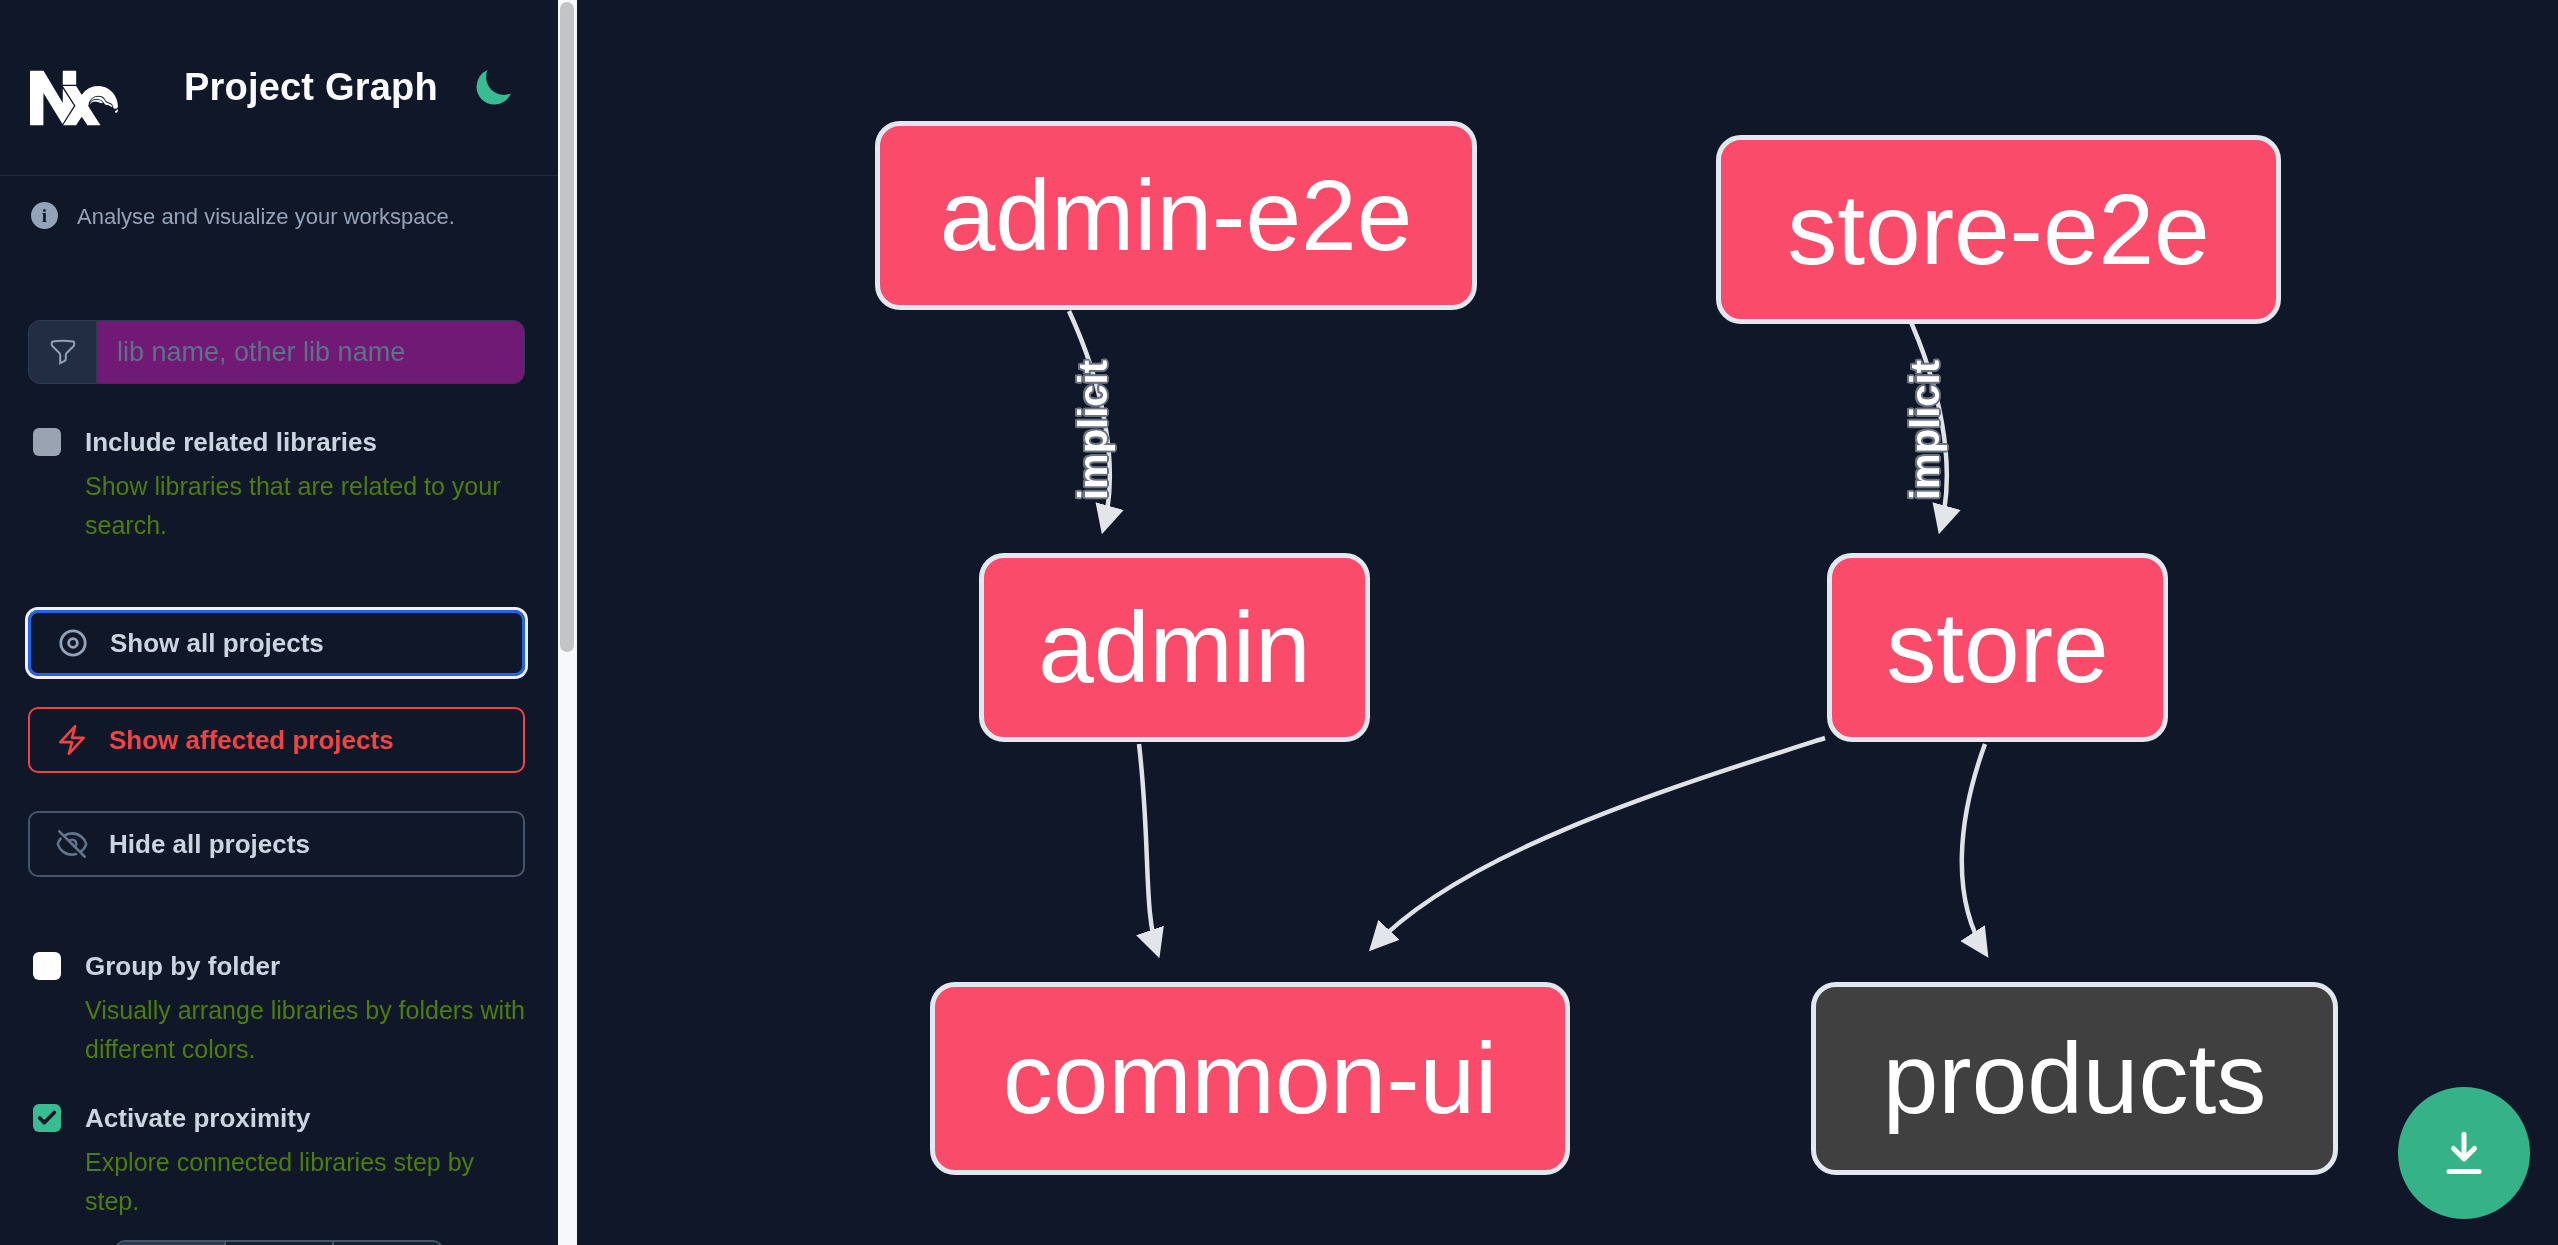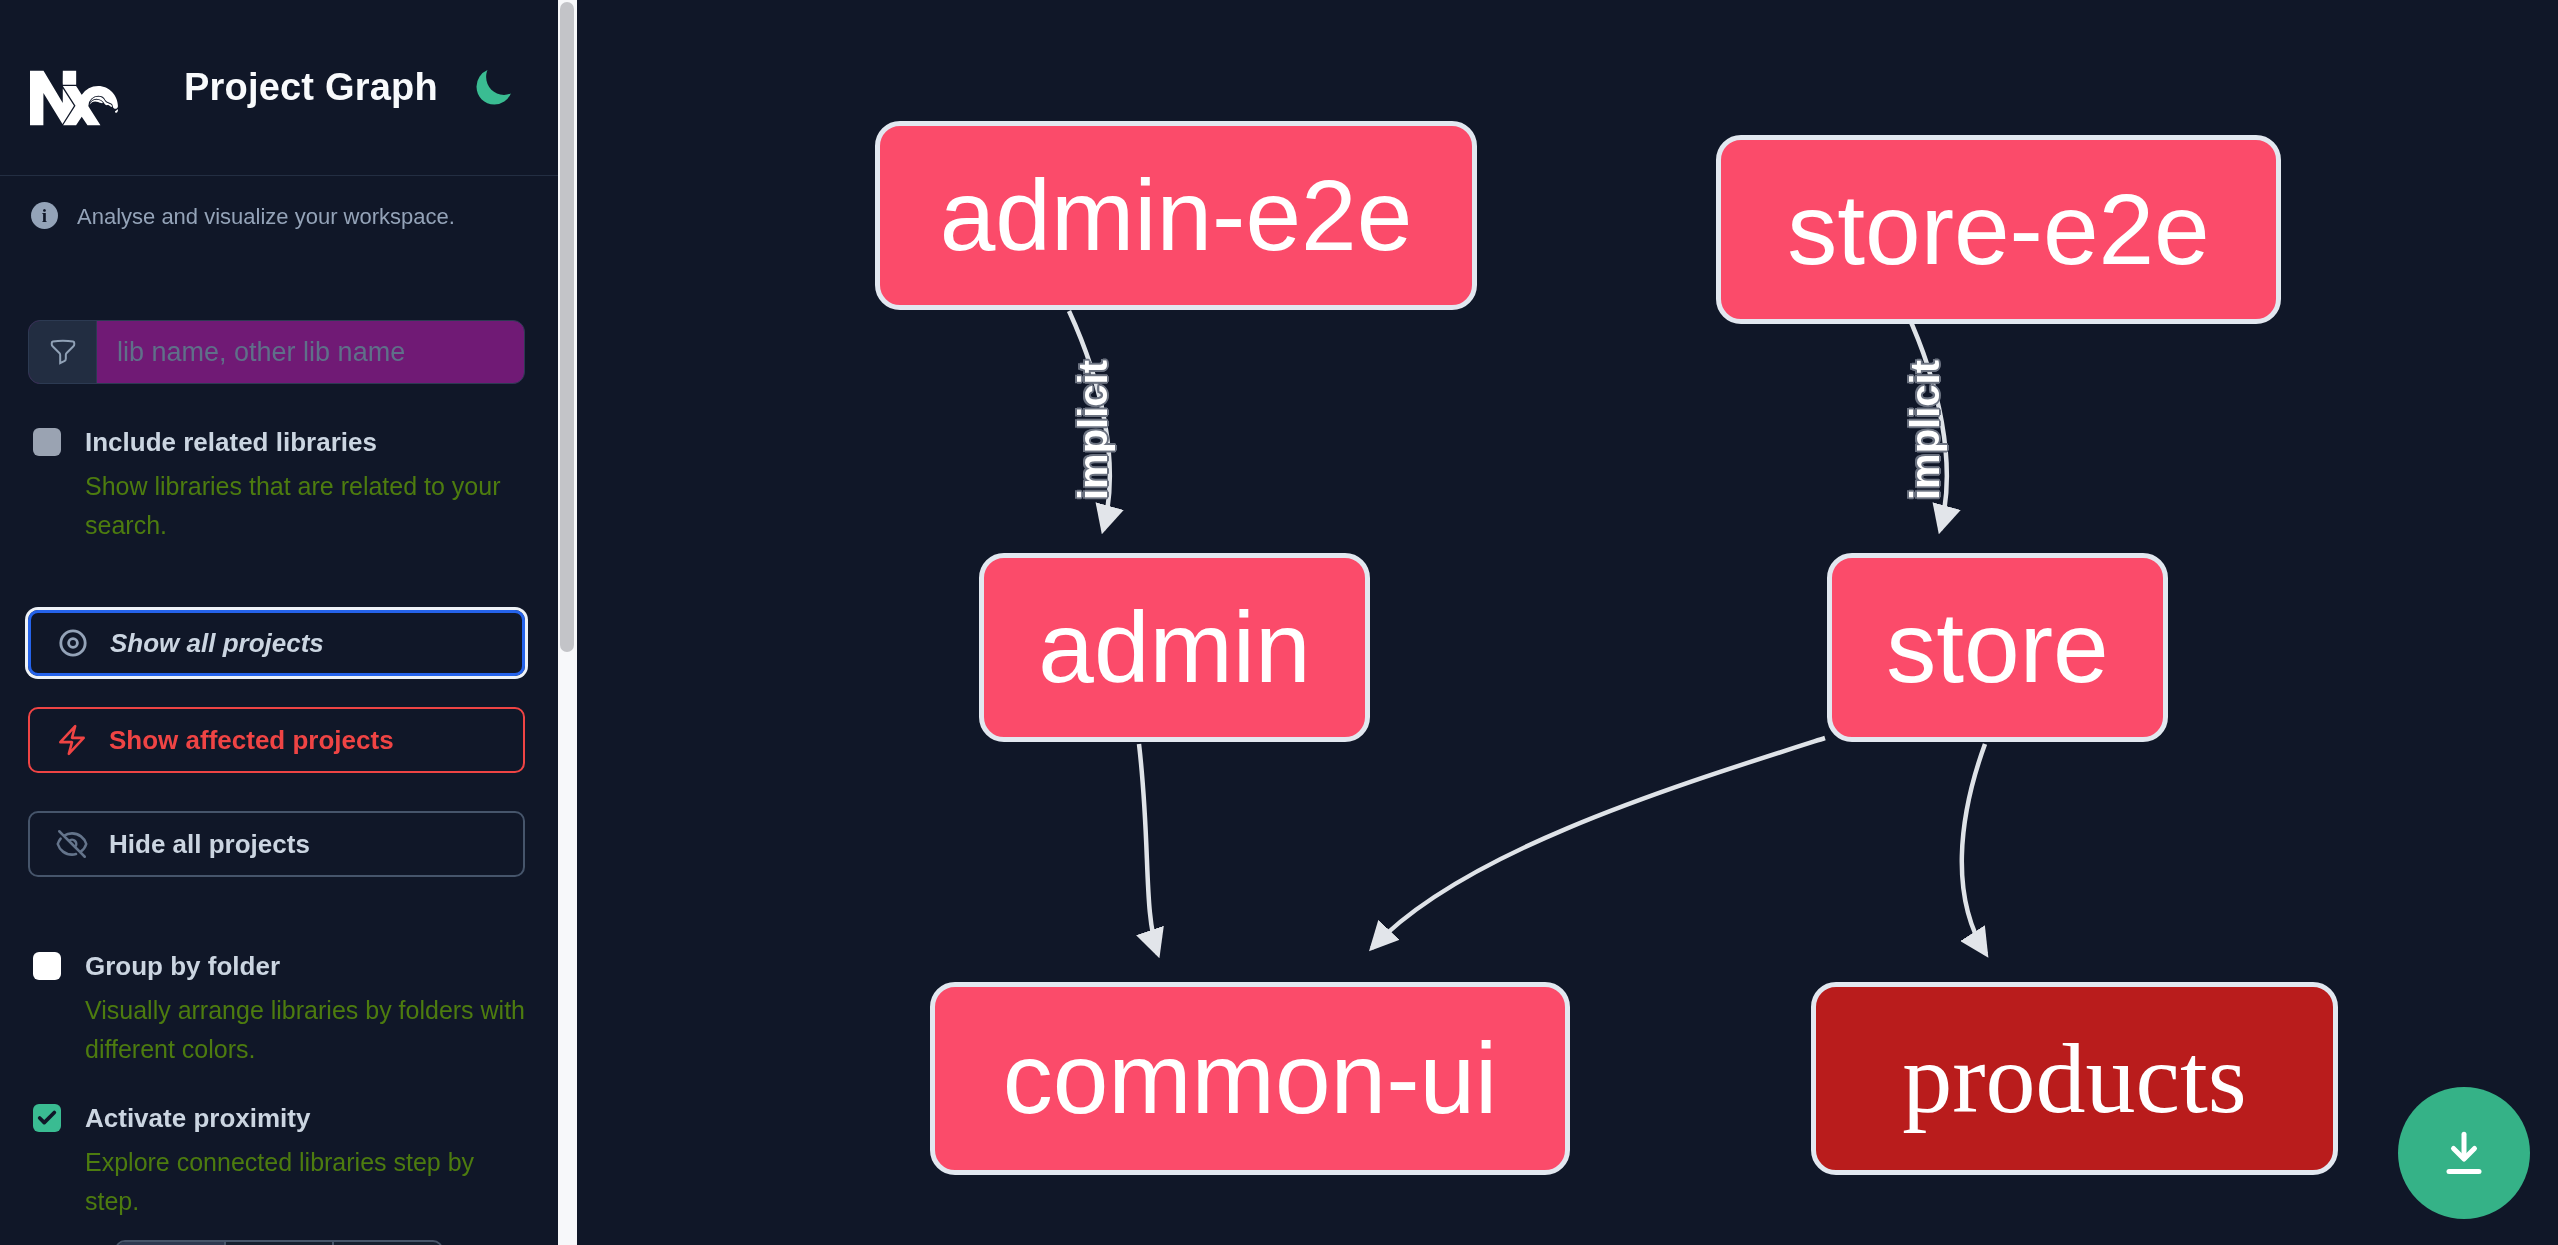--- a/index.html
+++ b/index.html
@@ -96,21 +96,21 @@
   .edges-svg path { pointer-events:stroke; }
 
   .node {
     position:absolute; z-index:2;
     display:flex; align-items:center; justify-content:center;
     border:5px solid #e2e8f0; border-radius:25px;
     color:#ffffff; font-size:100px; cursor:pointer;
     letter-spacing:0px; white-space:nowrap;text-align:center;
   }
   .node-pink { background:#fb4b6a; }
-  .node-gray { background:#b91c1c;font-family:Liberation Serif, serif; }
+  .node-gray { background:#404040; }
 
   .n-admin-e2e { left:875px;  top:121px; width:602px; height:189px; }
   .n-store-e2e { left:1716px; top:135px; width:565px; height:189px; }
   .n-admin     { left:979px;  top:553px; width:391px; height:189px; }
   .n-store     { left:1827px; top:553px; width:341px; height:189px; }
   .n-common-ui { left:930px;  top:982px; width:640px; height:193px; }
   .n-products  { left:1811px; top:982px; width:527px; height:193px; }
 
   .edge-label {
     position:absolute; z-index:3;
@@ -184,21 +184,21 @@
     </div>
     <input class="search-input" type="text" placeholder="lib name, other lib name" style="">
   </div>
 
   <div class="checkbox-row" style="top:427px;">
     <div class="cb-box cb-gray"></div>
     <div class="cb-label">Include related libraries</div>
     <div class="cb-desc">Show libraries that are related to your search.</div>
   </div>
 
-  <div class="sb-button btn-focused" style="top:610px;font-style:italic;">
+  <div class="sb-button btn-focused" style="top:610px;">
     <svg class="btn-icon" viewBox="0 0 24 24" fill="none" stroke="#94a3b8" stroke-width="2">
       <circle cx="12" cy="12" r="8.6"></circle>
         <circle cx="12" cy="12" r="3.1"></circle>
     </svg>
     <span>Show all projects</span>
   </div>
 
   <div class="sb-button btn-red" style="top:707px;">
     <svg class="btn-icon" viewBox="0 0 24 24" fill="none" stroke="#ef4444" stroke-width="1.8" stroke-linejoin="round">
       <path d="M3.75 13.5l10.5-11.25L12 10.5h8.25L9.75 21.75 12 13.5H3.75z"></path>

